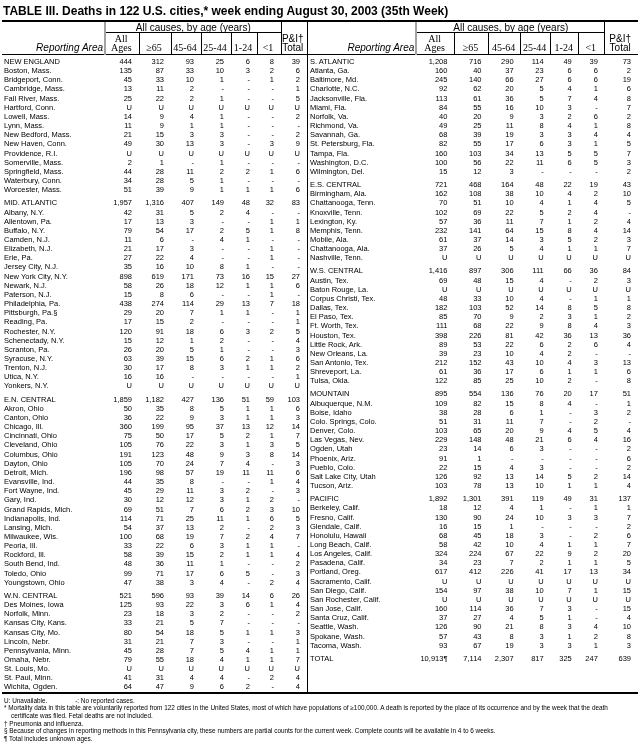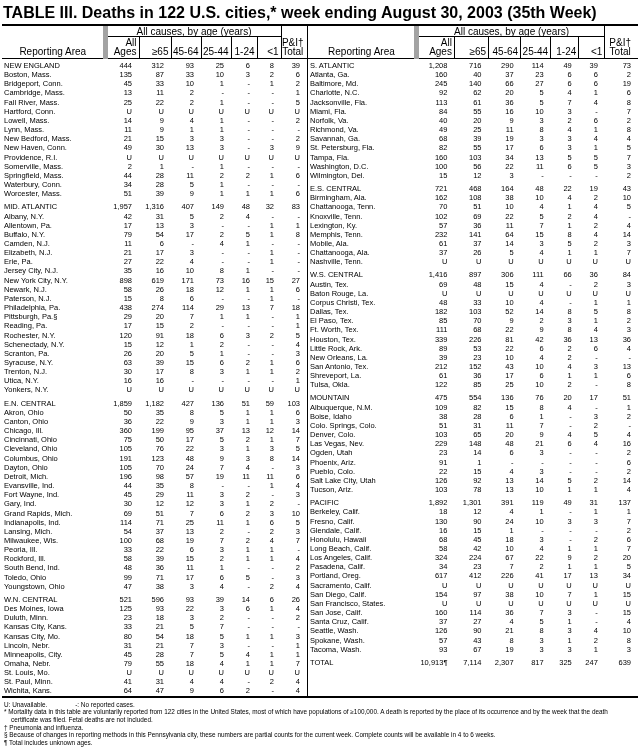--- a/index.html
+++ b/index.html
@@ -3,47 +3,47 @@
 <meta charset="utf-8">
 <style>
   html,body { margin:0; padding:0; background:#fff; }
   body {
     width:640px; height:756px;
     font-family:"Liberation Sans", sans-serif;
     color:#000; overflow:hidden;
   }
   .page { padding:3px 2px 0 2px; }
   .title {
-    font-size:16px; font-weight:bold; letter-spacing:0px;
+    font-size:12px; font-weight:bold; letter-spacing:0px;
     padding:1px 0 2px 1px; white-space:nowrap;
   }
   .tables {
     display:flex; align-items:stretch;
     border-top:2px solid #000;
     border-bottom:2px solid #000;
   }
   .half { flex:0 0 auto; }
   .half-left  { width:305px; }
   .half-right { width:330px; border-left:1px solid #000; }
   table { border-collapse:collapse; table-layout:fixed; width:100%; }
   th, td { margin:0; padding:0; font-weight:normal; }
   thead th { font-size:10px; line-height:9px; }
   .th-area {
-    text-align:center; vertical-align:bottom;
+    text-align:right; vertical-align:bottom;
     padding:1px 1px 2px 2px;
-    border-right:5px solid #a3a3a3; border-bottom:1px solid #000;
+    border-right:2px solid #a3a3a3; border-bottom:1px solid #000;font-style:italic;
   }
   .th-group {
     text-align:center; padding:1px 0 0 0;
     border-bottom:1px solid #000; border-right:1px solid #000;
   }
   .th-age {
-    text-align:right; vertical-align:bottom;
+    text-align:center; vertical-align:bottom;
     white-space:pre-line; padding:1px 2px 2px 0;
-    border-right:1px solid #000; border-bottom:1px solid #000;
+    border-right:1px solid #000; border-bottom:1px solid #000;font-family:Liberation Serif, serif;
   }
   .th-pi {
     vertical-align:bottom;
     white-space:pre-line; padding:1px 3px 2px 0;
     border-bottom:1px solid #000;
     margin-left:32px;
   }
   tbody td { font-size:7.5px; line-height:9.15px; white-space:nowrap; }
   td.area { text-align:left; padding-left:2px; overflow:hidden; }
   td.num  { text-align:right; padding-right:7px; }
@@ -692,21 +692,21 @@
               <td class="area">Des Moines, Iowa</td>
               <td class="num">125</td>
               <td class="num">93</td>
               <td class="num">22</td>
               <td class="num">3</td>
               <td class="num">6</td>
               <td class="num">1</td>
               <td class="num">4</td>
             </tr>
             <tr>
-              <td class="area">Duluth, Minn.</td>
+              <td class="area">Norfolk, Minn.</td>
               <td class="num">23</td>
               <td class="num">18</td>
               <td class="num">3</td>
               <td class="num">2</td>
               <td class="num">-</td>
               <td class="num">-</td>
               <td class="num">2</td>
             </tr>
             <tr>
               <td class="area">Kansas City, Kans.</td>
@@ -732,21 +732,21 @@
               <td class="area">Lincoln, Nebr.</td>
               <td class="num">31</td>
               <td class="num">21</td>
               <td class="num">7</td>
               <td class="num">3</td>
               <td class="num">-</td>
               <td class="num">-</td>
               <td class="num">1</td>
             </tr>
             <tr>
-              <td class="area">Minneapolis, City.</td>
+              <td class="area">Pennsylvania, Minn.</td>
               <td class="num">45</td>
               <td class="num">28</td>
               <td class="num">7</td>
               <td class="num">5</td>
               <td class="num">4</td>
               <td class="num">1</td>
               <td class="num">1</td>
             </tr>
             <tr>
               <td class="area">Omaha, Nebr.</td>
@@ -772,21 +772,21 @@
               <td class="area">St. Paul, Minn.</td>
               <td class="num">41</td>
               <td class="num">31</td>
               <td class="num">4</td>
               <td class="num">4</td>
               <td class="num">-</td>
               <td class="num">2</td>
               <td class="num">4</td>
             </tr>
             <tr>
-              <td class="area">Wichita, Kans.</td>
+              <td class="area">Wichita, Ogden.</td>
               <td class="num">64</td>
               <td class="num">47</td>
               <td class="num">9</td>
               <td class="num">6</td>
               <td class="num">2</td>
               <td class="num">-</td>
               <td class="num">4</td>
             </tr>
           </tbody>
       </table>
@@ -1116,21 +1116,21 @@
               <td class="num">111</td>
               <td class="num">68</td>
               <td class="num">22</td>
               <td class="num">9</td>
               <td class="num">8</td>
               <td class="num">4</td>
               <td class="num">3</td>
             </tr>
             <tr>
               <td class="area">Houston, Tex.</td>
-              <td class="num">339</td>
+              <td class="num">398</td>
               <td class="num">226</td>
               <td class="num">81</td>
               <td class="num">42</td>
               <td class="num">36</td>
               <td class="num">13</td>
               <td class="num">36</td>
             </tr>
             <tr>
               <td class="area">Little Rock, Ark.</td>
               <td class="num">89</td>
@@ -1179,21 +1179,21 @@
               <td class="num">10</td>
               <td class="num">2</td>
               <td class="num">-</td>
               <td class="num">8</td>
             </tr>
             <tr class="gap">
               <td colspan="8"></td>
             </tr>
             <tr>
               <td class="area">MOUNTAIN</td>
-              <td class="num">475</td>
+              <td class="num">895</td>
               <td class="num">554</td>
               <td class="num">136</td>
               <td class="num">76</td>
               <td class="num">20</td>
               <td class="num">17</td>
               <td class="num">51</td>
             </tr>
             <tr>
               <td class="area">Albuquerque, N.M.</td>
               <td class="num">109</td>
@@ -1401,21 +1401,21 @@
               <td class="area">San Diego, Calif.</td>
               <td class="num">154</td>
               <td class="num">97</td>
               <td class="num">38</td>
               <td class="num">10</td>
               <td class="num">7</td>
               <td class="num">1</td>
               <td class="num">15</td>
             </tr>
             <tr>
-              <td class="area">San Francisco, States.</td>
+              <td class="area">San Rochester, Calif.</td>
               <td class="num">U</td>
               <td class="num">U</td>
               <td class="num">U</td>
               <td class="num">U</td>
               <td class="num">U</td>
               <td class="num">U</td>
               <td class="num">U</td>
             </tr>
             <tr>
               <td class="area">San Jose, Calif.</td>

